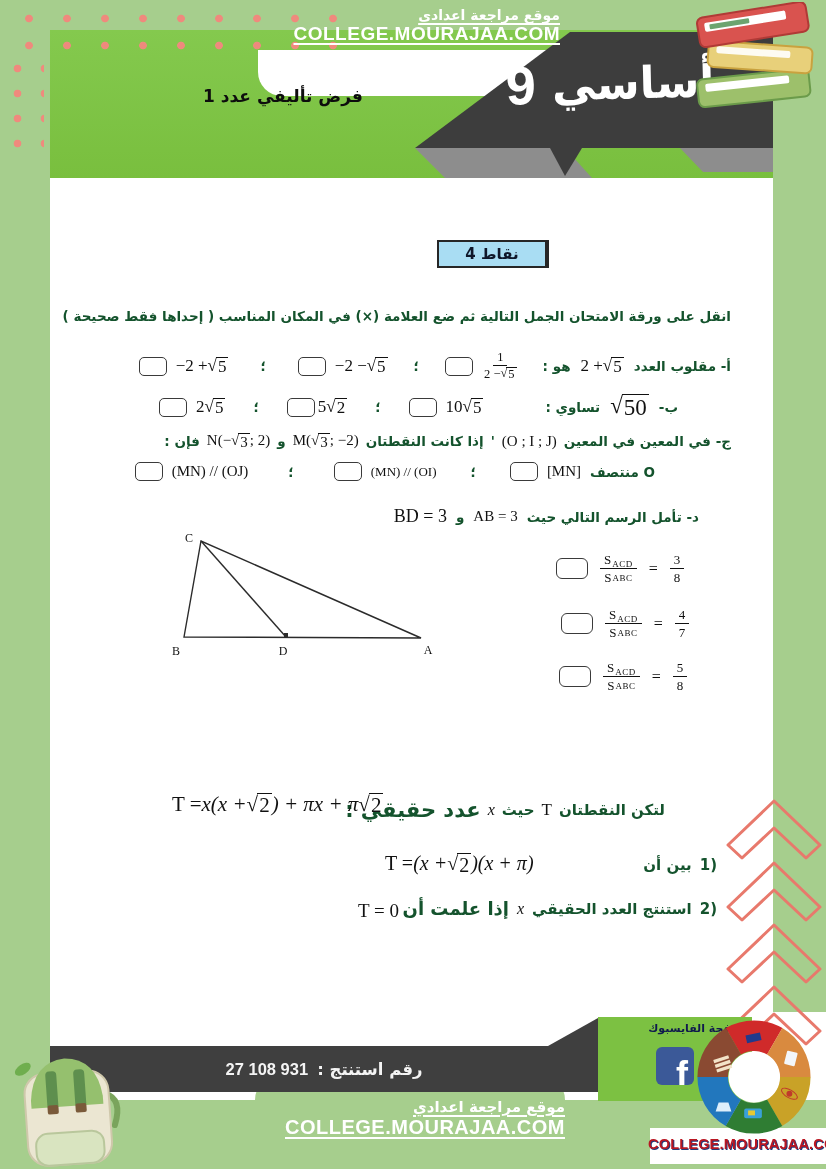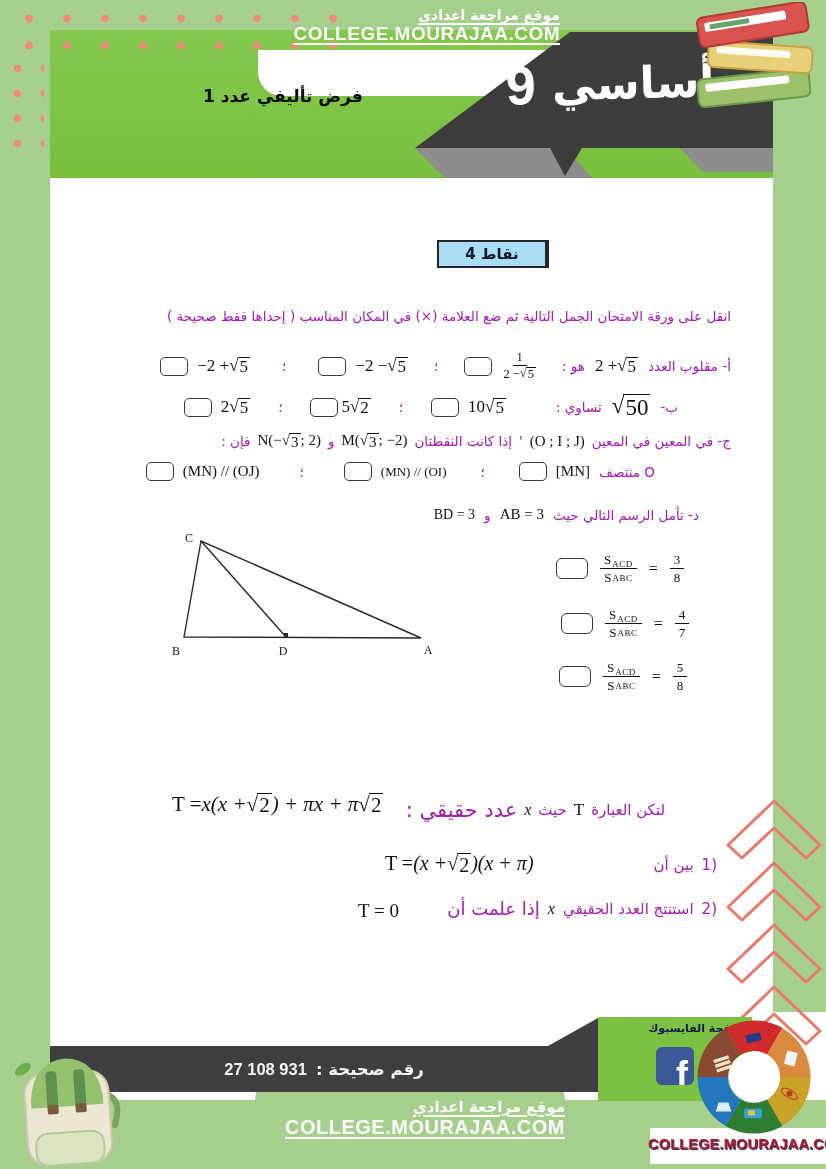--- a/index.html
+++ b/index.html
@@ -1,20 +1,20 @@
 <!DOCTYPE html>
 <html lang="ar"><head>
 <meta charset="utf-8">
 <style>
   html,body{margin:0;padding:0;background:#8fb377;}
   .canvas{position:relative;width:826px;height:1169px;margin:0 auto;background:#a6ce8d;overflow:hidden;
           font-family:"DejaVu Sans",sans-serif;}
   .abs{position:absolute;}
   
-  .ar{font-family:"DejaVu Sans",sans-serif;font-weight:400;color:#a21caf;}
+  .ar{font-family:"DejaVu Sans",sans-serif;font-weight:700;color:#14532d;}
   .math{font-family:"Liberation Serif","DejaVu Serif",serif;direction:ltr;unicode-bidi:isolate;
         display:inline-flex;align-items:baseline;color:#111;}
   .it{font-style:italic;}
   .underline{text-decoration:underline;text-decoration-thickness:2px;text-underline-offset:3px;text-align:right;}
   
   .sq{display:inline-flex;align-items:flex-start;}
   .sq::before{content:"√";line-height:1.05;margin-right:-1px;}
   .rad{border-top:1.5px solid #111;line-height:1.1;padding:0 2px;}
   .fr{display:inline-flex;flex-direction:column;align-items:center;font-size:12.5px;line-height:1.2;}
   .fr .n{border-bottom:1.3px solid #111;padding:0 4px;display:inline-flex;align-items:baseline;}
@@ -179,21 +179,21 @@
     </span>
   </div>
 
   <div class="rrow" style="right:148px;top:394px;gap:10px;z-index:2">
     <span class="ar">ب-</span>
     <span class="math" style="font-size:23px">
       <span class="sq">
           <span class="rad">50</span>
         </span>
     </span>
-    <span class="ar" style="margin-left:40px">تساوي :</span>
+    <span class="ar" style="margin-left:52px">تساوي :</span>
     <span class="opt">
       <span class="cb"></span>
       <span class="math" style="font-size:17px">
           <span>10</span>
           <span class="sq">
             <span class="rad">5</span>
           </span>
         </span>
     </span>
     <span class="ar" style="margin:0 18px">؛</span>
@@ -256,21 +256,21 @@
     <span class="opt">
       <span class="cb"></span>
       <span class="math small" style="font-size:15px">(MN) // (OJ)</span>
     </span>
   </div>
 
   <div class="rrow" style="right:127px;top:506px;gap:9px;z-index:2">
     <span class="ar">د- تأمل الرسم التالي حيث</span>
     <span class="math small" style="font-size:15px">AB = 3</span>
     <span class="ar">و</span>
-    <span class="math small" style="font-size:14px">BD = 3</span>
+    <span class="math small" style="font-size:18px">BD = 3</span>
   </div>
 
   <svg class="abs tri-svg" style="left:160px;top:528px;z-index:2" width="290" height="134" viewBox="0 0 290 134">
     <polygon points="24,109 41,13 261,110" fill="none" stroke="#2b2b2b" stroke-width="1.4"></polygon>
     <line x1="41" y1="13" x2="126" y2="109" stroke="#2b2b2b" stroke-width="1.4"></line>
     <rect x="124" y="105" width="4" height="4" fill="#2b2b2b"></rect>
     <text x="29" y="14" text-anchor="middle">C</text>
     <text x="16" y="127" text-anchor="middle">B</text>
     <text x="123" y="127" text-anchor="middle">D</text>
     <text x="268" y="126" text-anchor="middle">A</text>
@@ -326,21 +326,21 @@
     </span>
     <span class="eq">=</span>
     <span class="fr">
       <span class="n">5</span>
       <span class="d">8</span>
     </span>
   </div>
 
 
   <div class="rrow" style="right:161px;top:798px;gap:7px;z-index:2">
-    <span class="ar" style="font-size:15px">لتكن العبارة</span>
+    <span class="ar" style="font-size:15px">لتكن النقطتان</span>
     <span class="math" style="font-size:17px">T</span>
     <span class="ar" style="font-size:15px">حيث</span>
     <span class="math it" style="font-size:16px">x</span>
     <span class="ar" style="font-size:21px">عدد حقيقي :</span>
   </div>
 
   <div class="abs math" style="left:172px;top:792px;font-size:21px;z-index:2">
     <span>T = </span>
     <span class="it">x(x + </span>
     <span class="sq">
@@ -382,21 +382,21 @@
       <path d="M6,308 L52,264 L98,308 L84,321 L52,291 L20,321 Z"></path>
     </g>
   </svg>
 
   <div class="abs white-col"></div>
   <div class="abs botband"></div>
   <div class="abs bottab"></div>
 
   <div class="abs wedge"></div>
   <div class="abs phonebar">
-    <span>رقم صحيحة :</span>
+    <span>رقم استنتج :</span>
     <span style="direction:ltr;unicode-bidi:isolate;font-family:'Liberation Sans',sans-serif">27 108 931</span>
   </div>
 
   <div class="abs fbbox">
     <span class="lbl">صفحة الفايسبوك</span>
     <span class="fbtile">
       <span class="f">f</span>
     </span>
   </div>
 

